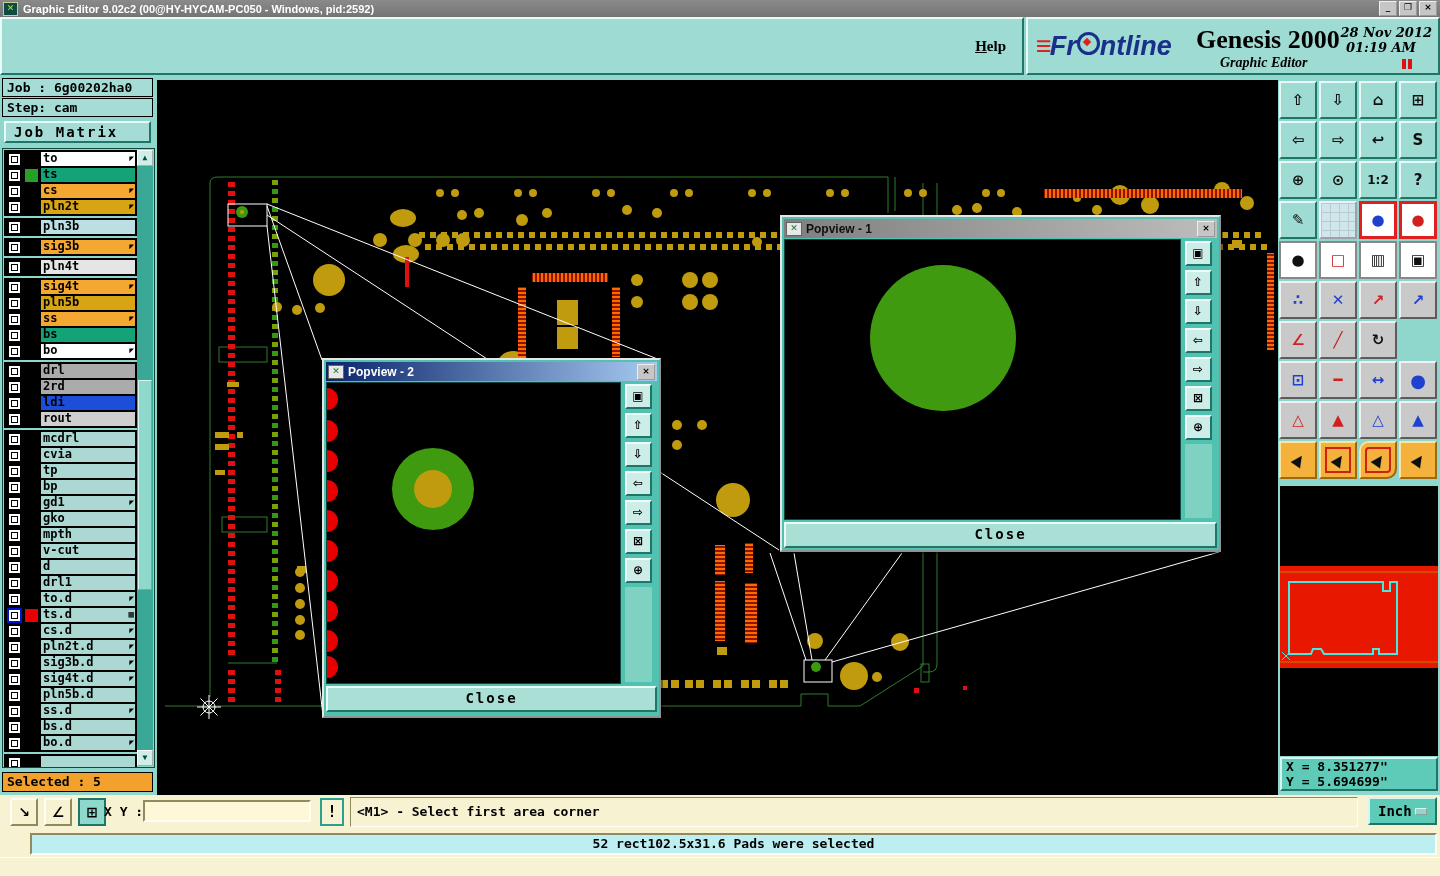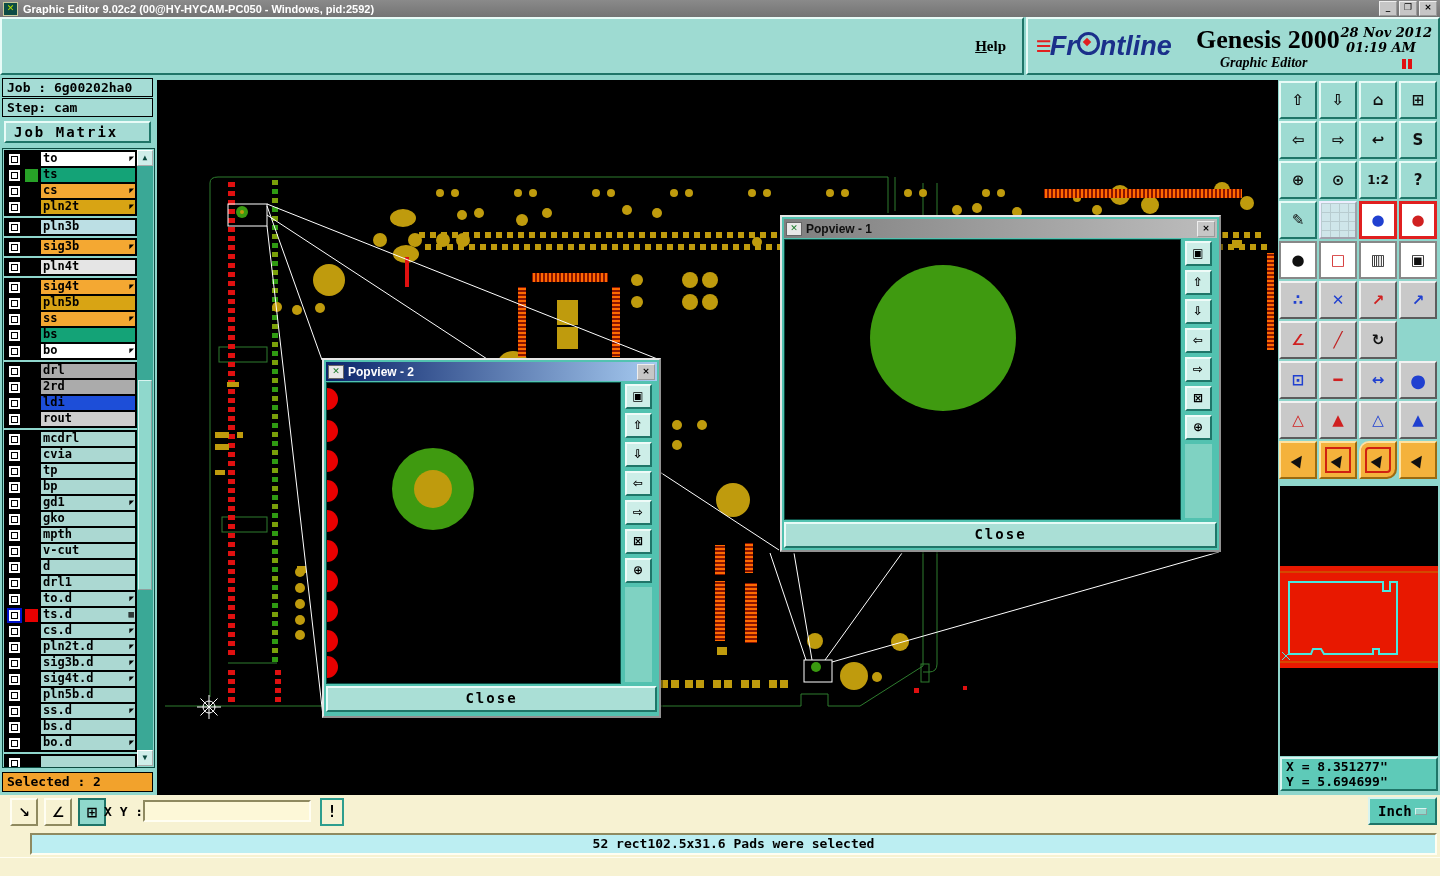--- a/index.html
+++ b/index.html
@@ -450,21 +450,21 @@
             <div class="llabel" style="background: rgb(171, 216, 210);"></div>
           </div>
         </div>
       </div>
     <div id="lscroll">
       <div class="sarrow" style="top:0">▲</div>
       <div id="sthumb"></div>
       <div class="sarrow" style="bottom:0">▼</div>
     </div>
   </div>
-  <div id="selectedbar">Selected : 2</div>
+  <div id="selectedbar">Selected : 5</div>
 </div>
 
 <svg id="canvas" class="abs" viewBox="0 0 1121 715">
   <defs>
     <pattern id="vstripes" width="4" height="4" patternUnits="userSpaceOnUse">
       <rect width="4" height="4" fill="#8a1500"></rect>
         <rect width="2" height="4" fill="#ff6a00"></rect>
     </pattern>
     <pattern id="hstripes" width="4" height="4" patternUnits="userSpaceOnUse">
       <rect width="4" height="4" fill="#8a1500"></rect>
@@ -1030,20 +1030,21 @@
 
 <div id="bottombar" class="abs">
   <div id="cbtns">
       <div class="cbtn" style="left: 10px;">↘</div>
       <div class="cbtn" style="left: 44px;">∠</div>
       <div class="cbtn active" style="left: 78px;">⊞</div>
     </div>
   <div id="xylabel">X Y :</div>
   <input id="xyinput" value="" style="">
   <div id="alertbtn">!</div>
+  <div id="prompt">&lt;M1&gt; - Select first area corner</div>
   <div id="inchbtn">
       <span>Inch</span>
       <i></i>
     </div>
 </div>
 
 <div id="statusrow" class="abs">
   <div id="statusbar">52 rect102.5x31.6 Pads were selected</div>
 </div>
 <div id="bottomstrip" class="abs"></div>

